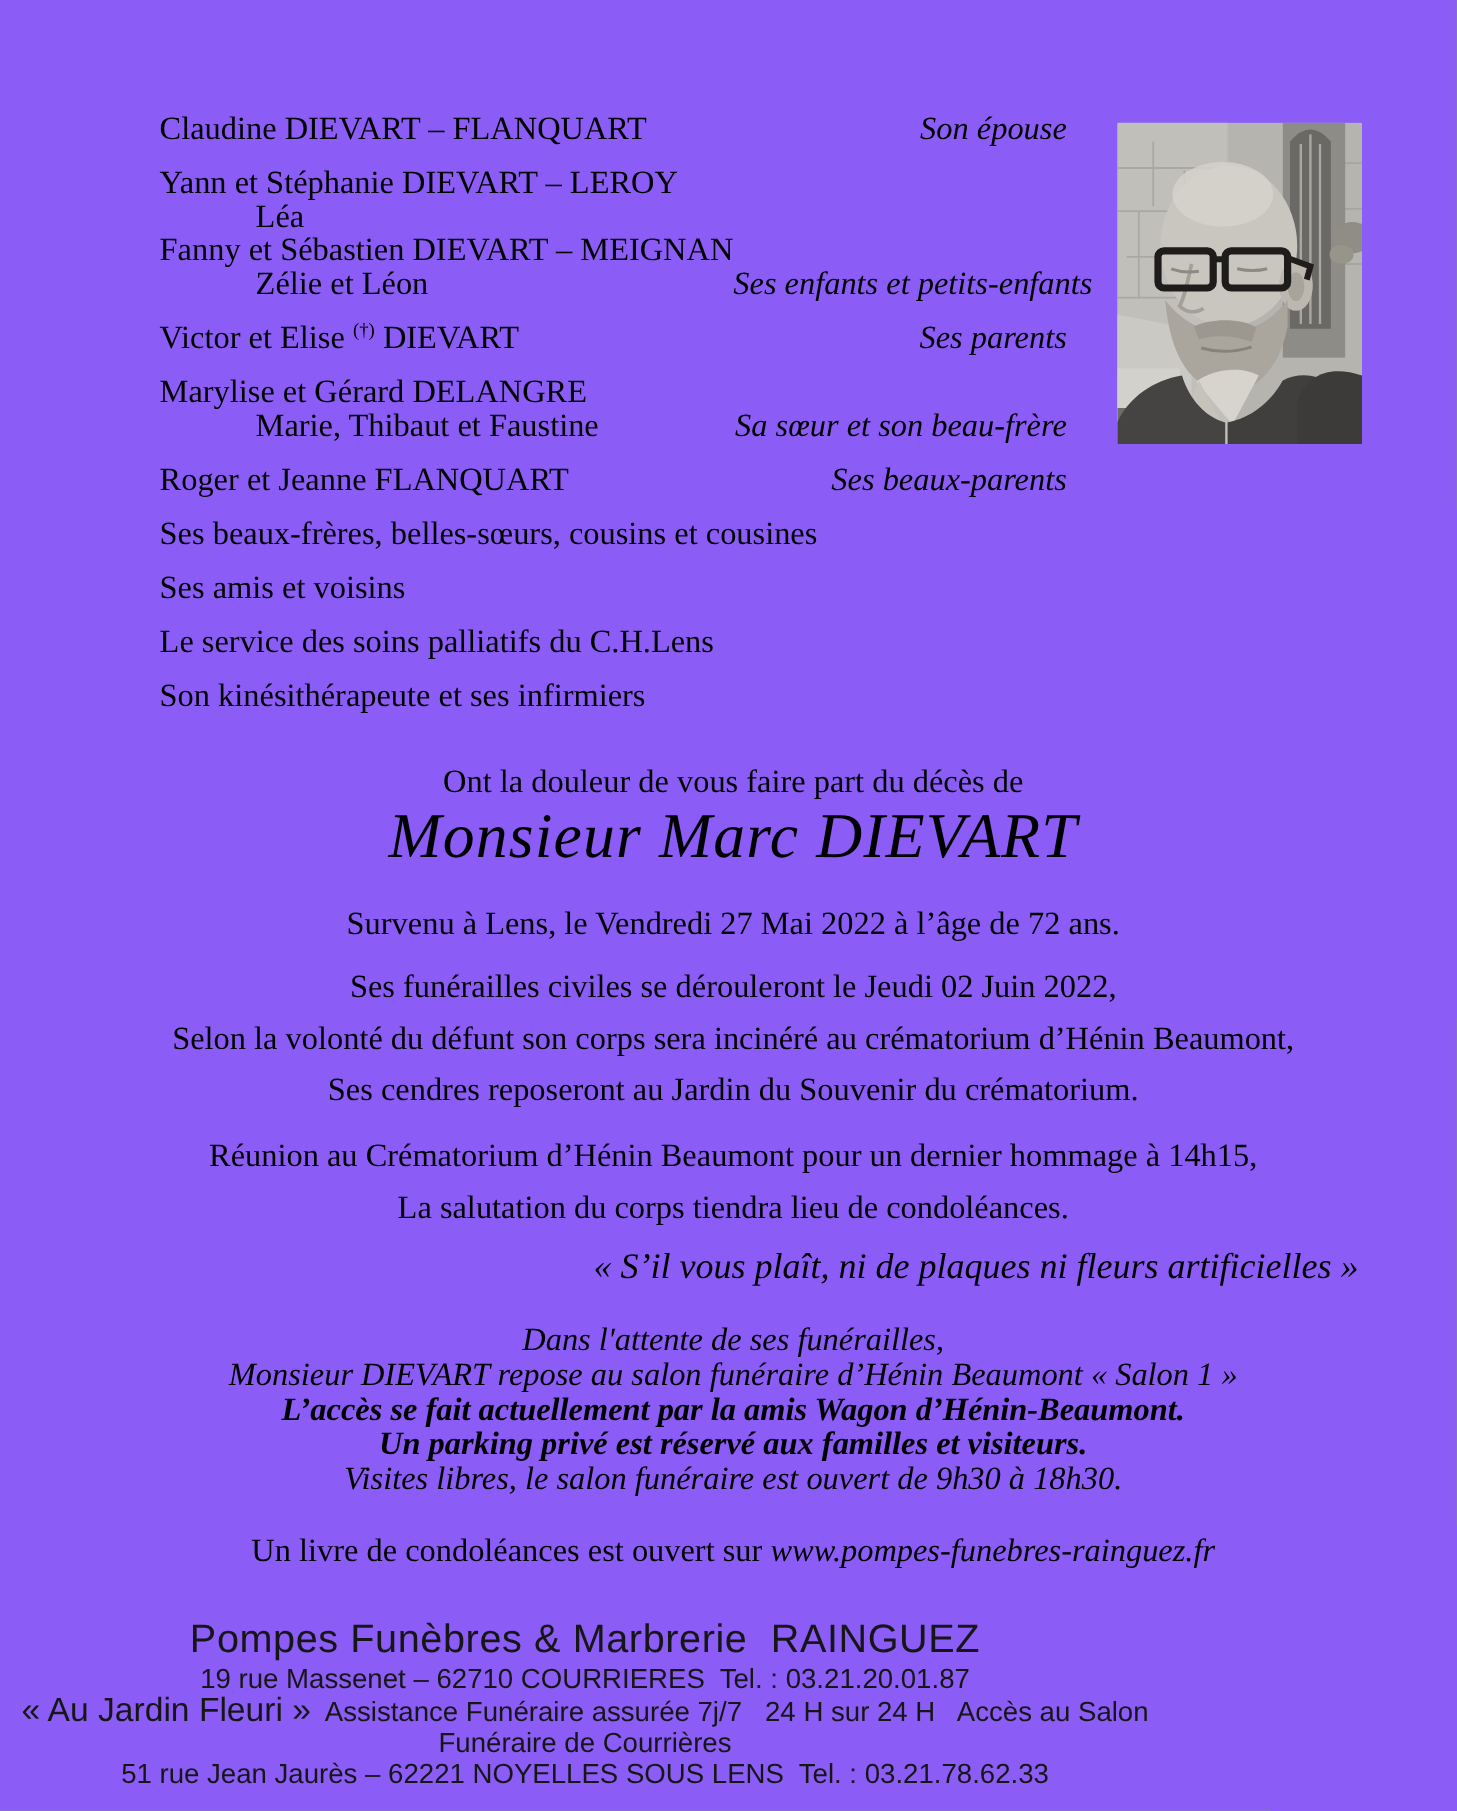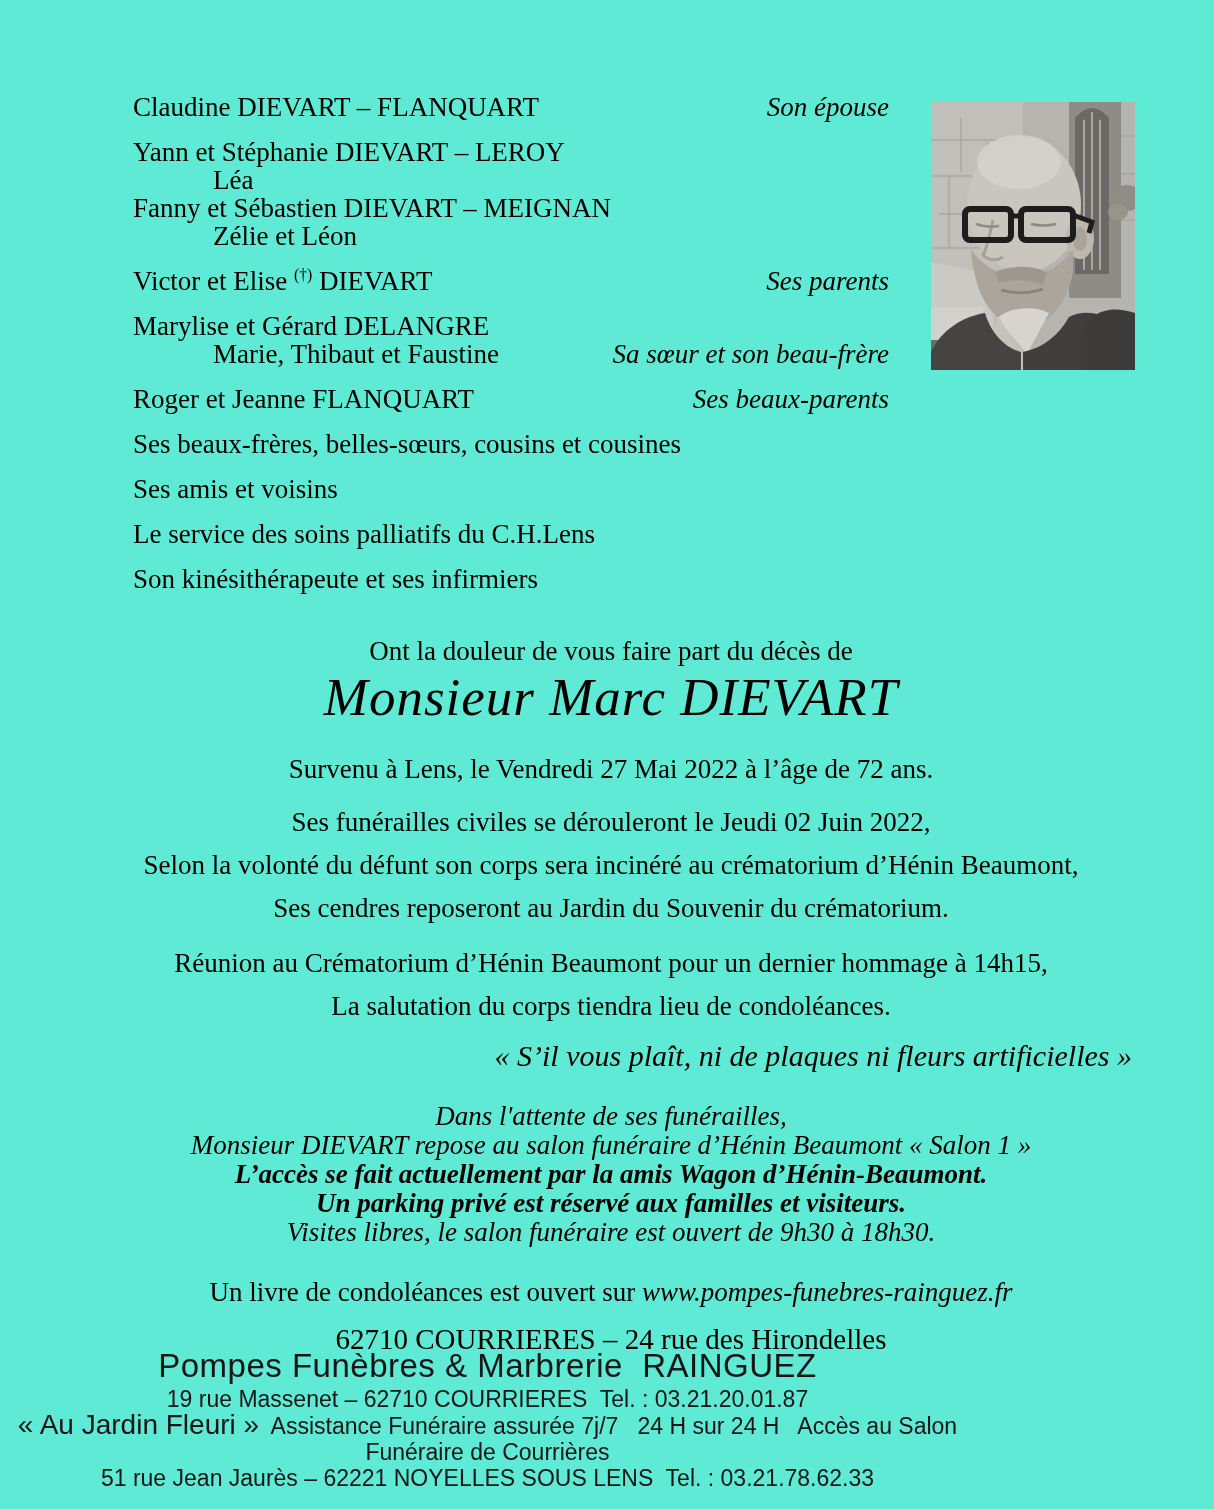--- a/index.html
+++ b/index.html
@@ -1,21 +1,21 @@
 <!DOCTYPE html>
 <html><head>
 <meta charset="utf-8">
 <style>
   * { margin:0; padding:0; box-sizing:border-box; }
   html,body { background:#888; }
   .page {
     position:relative;
     width:1214px; height:1509px;
     margin:0 auto;
-    background:#5eead4;
+    background:#8b5cf6;
     color:#000;
     font-family:"Liberation Serif", serif;
     overflow:hidden;
   }
   
   .family {
     position:absolute; left:133px; top:93px; width:756px;
   }
   .fam-group {
     display:flex; justify-content:space-between; align-items:flex-end;
@@ -86,20 +86,21 @@
       <span class="relation">Son épouse</span>
     </div>
 
     <div class="fam-group">
       <span class="fam-lines">
         <span class="fam-line">Yann et Stéphanie DIEVART – LEROY</span>
         <span class="fam-line indent">Léa</span>
         <span class="fam-line">Fanny et Sébastien DIEVART – MEIGNAN</span>
         <span class="fam-line indent">Zélie et Léon</span>
       </span>
+      <span class="relation">Ses enfants et petits-enfants</span>
     </div>
 
     <div class="fam-group">
       <span class="fam-lines">
         <span class="fam-line"><span>Victor et Elise </span><sup class="dagger">(†)</sup><span> DIEVART</span></span>
       </span>
       <span class="relation">Ses parents</span>
     </div>
 
     <div class="fam-group">
@@ -213,21 +214,20 @@
     <div class="repose">
       <div class="rline">Dans l'attente de ses funérailles,</div>
       <div class="rline">Monsieur DIEVART repose au salon funéraire d’Hénin Beaumont « Salon 1 »</div>
       <div class="rline bold">L’accès se fait actuellement par la amis Wagon d’Hénin-Beaumont.</div>
       <div class="rline bold">Un parking privé est réservé aux familles et visiteurs.</div>
       <div class="rline">Visites libres, le salon funéraire est ouvert de 9h30 à 18h30.</div>
     </div>
 
     <div class="condolences"><span>Un livre de condoléances est ouvert sur </span><span class="url">www.pompes-funebres-rainguez.fr</span></div>
 
-    <div class="addr">62710 COURRIERES – 24 rue des Hirondelles</div>
   </div>
 
   <div class="footer">
     <div class="company">Pompes Funèbres &amp; Marbrerie  RAINGUEZ</div>
     <div class="fline">19 rue Massenet – 62710 COURRIERES  Tel. : 03.21.20.01.87</div>
     <div class="fline"><span class="brand">« Au Jardin Fleuri »</span><span>  Assistance Funéraire assurée 7j/7   24 H sur 24 H   Accès au Salon Funéraire de Courrières</span></div>
     <div class="fline">51 rue Jean Jaurès – 62221 NOYELLES SOUS LENS  Tel. : 03.21.78.62.33</div>
   </div>
 
 </div>

